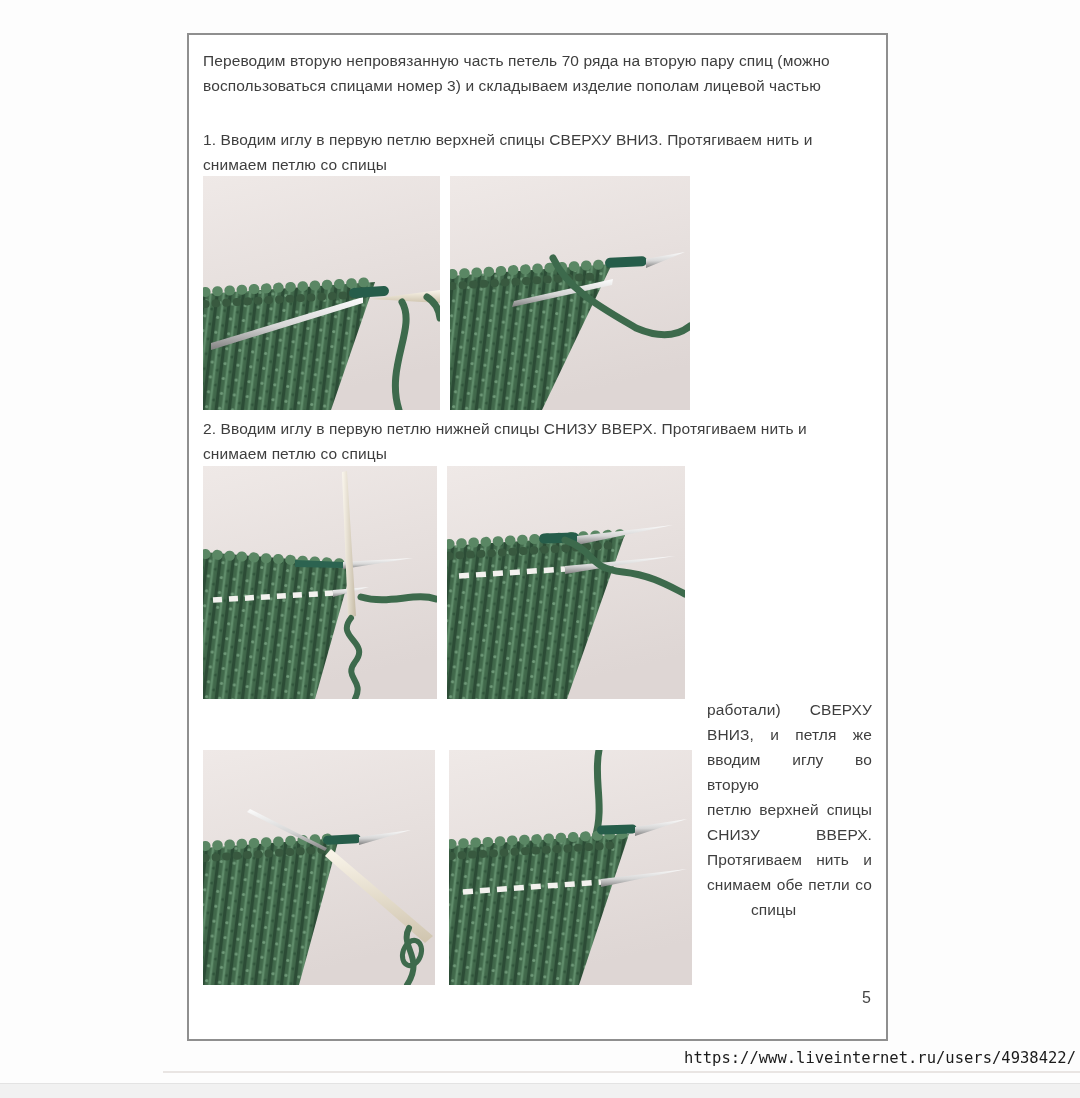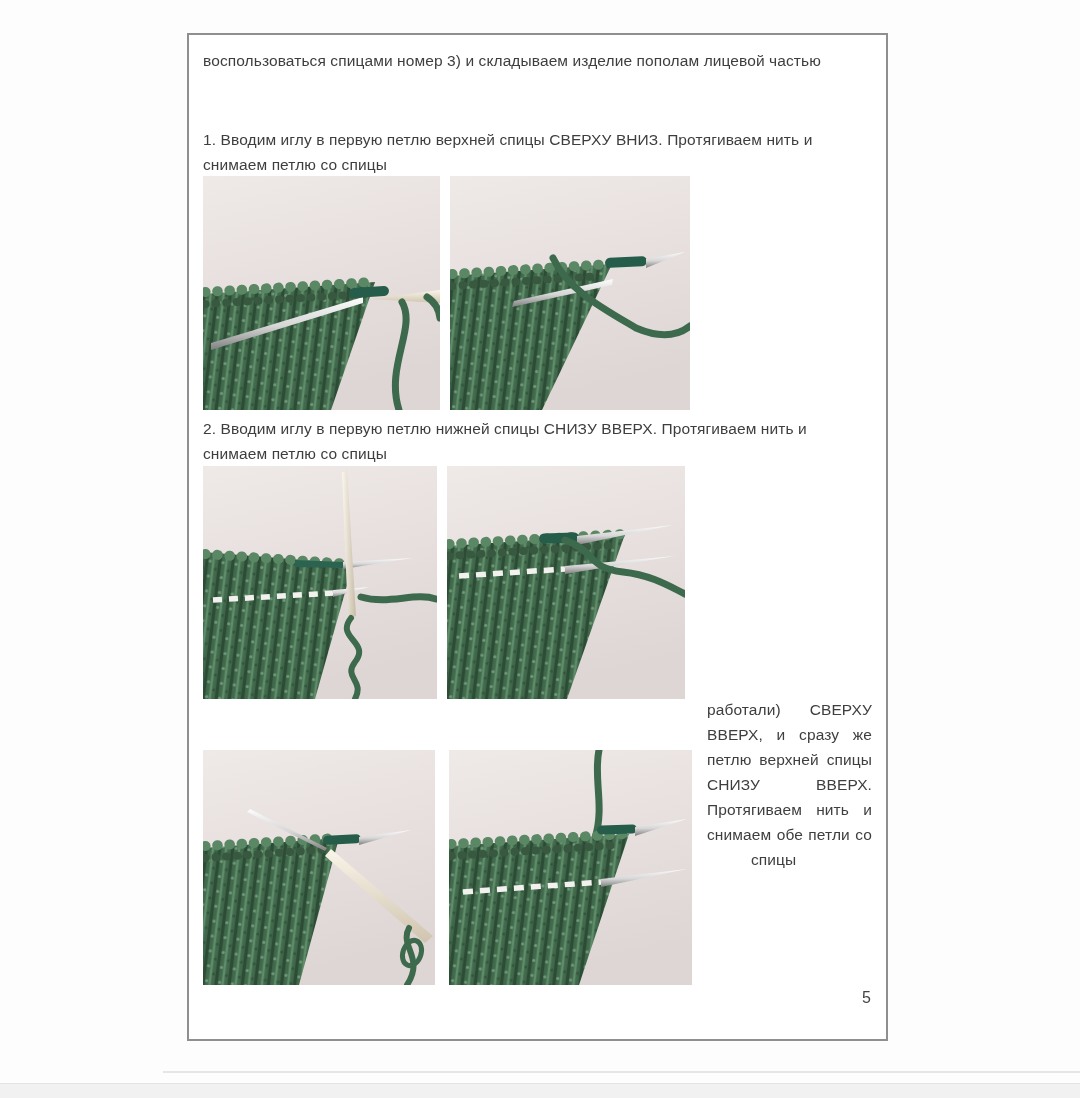--- a/index.html
+++ b/index.html
@@ -87,20 +87,21 @@
         <line x1="9" y1="-1" x2="9" y2="16" stroke="#5f8c6a" stroke-width="2.6"></line>
         <circle cx="5.8" cy="3.5" r="1.6" fill="#6f9a79"></circle>
         <circle cx="12" cy="11" r="1.6" fill="#31563c"></circle>
       </pattern>
     </defs>
   </svg>
 
   <div class="doc-page">
 
     <div class="para intro">
+        <div class="tline">Переводим вторую непровязанную часть петель 70 ряда на вторую пару спиц (можно</div>
         <div class="tline">воспользоваться спицами номер 3) и складываем изделие пополам лицевой частью</div>
       </div>
 
     <div class="para step1">
         <div class="tline">1. Вводим иглу в первую петлю верхней спицы СВЕРХУ ВНИЗ. Протягиваем нить и</div>
         <div class="tline">снимаем петлю со спицы</div>
       </div>
 
     <svg class="photo p1a" width="237" height="234" viewBox="0 0 237 234">
       <rect width="237" height="234" fill="url(#bgGrad)"></rect>
@@ -151,21 +152,22 @@
       <rect x="92" y="67" width="40" height="10" rx="5" fill="#265d4a" transform="rotate(-2 112 72)"></rect>
       <polygon points="130,70 226,59 130,79" fill="url(#silverH)"></polygon>
       <path class="stitch-dash" d="M12,110 L118,103" stroke-dasharray="10,7"></path>
       <polygon points="118,100 228,90 118,108" fill="url(#silverH)"></polygon>
       <path class="yarn" d="M118,74 C150,86 140,102 176,106 C204,109 222,120 238,128"></path>
     </svg>
 
 
     <div class="para rcol">
         <div class="tline">работали) СВЕРХУ</div>
-        <div class="tline">ВВЕРХ, и сразу же</div>
+        <div class="tline">ВНИЗ, и петля же</div>
+        <div class="tline">вводим иглу во вторую</div>
         <div class="tline">петлю верхней спицы</div>
         <div class="tline">СНИЗУ ВВЕРХ.</div>
         <div class="tline">Протягиваем нить и</div>
         <div class="tline">снимаем обе петли со</div>
         <div class="tline">спицы</div>
       </div>
 
     <svg class="photo p3a" width="232" height="235" viewBox="0 0 232 235">
       <rect width="232" height="235" fill="url(#bgGrad)"></rect>
       <path d="M0,98 L136,88 L96,235 L0,235 Z" fill="url(#knit)"></path>
@@ -187,15 +189,16 @@
       <path d="M2,106 L170,95" stroke="#38593f" stroke-width="8" stroke-dasharray="0.6,10" stroke-linecap="round" fill="none"></path>
       <rect x="148" y="75" width="40" height="9" rx="4.5" fill="#265d4a" transform="rotate(-2 168 80)"></rect>
       <polygon points="186,77 238,69 186,86" fill="url(#silverH)"></polygon>
       <path class="stitch-dash" d="M14,142 L152,132" stroke-dasharray="10,7"></path>
       <polygon points="152,129 238,119 152,137" fill="url(#silverH)"></polygon>
     </svg>
 
     <div class="page-number">5</div>
   </div>
 
+  <div class="source-url">https://www.liveinternet.ru/users/4938422/</div>
   <div class="faint-rule"></div>
   <div class="footer-bar"></div>
 </div>
 
 </body></html>

